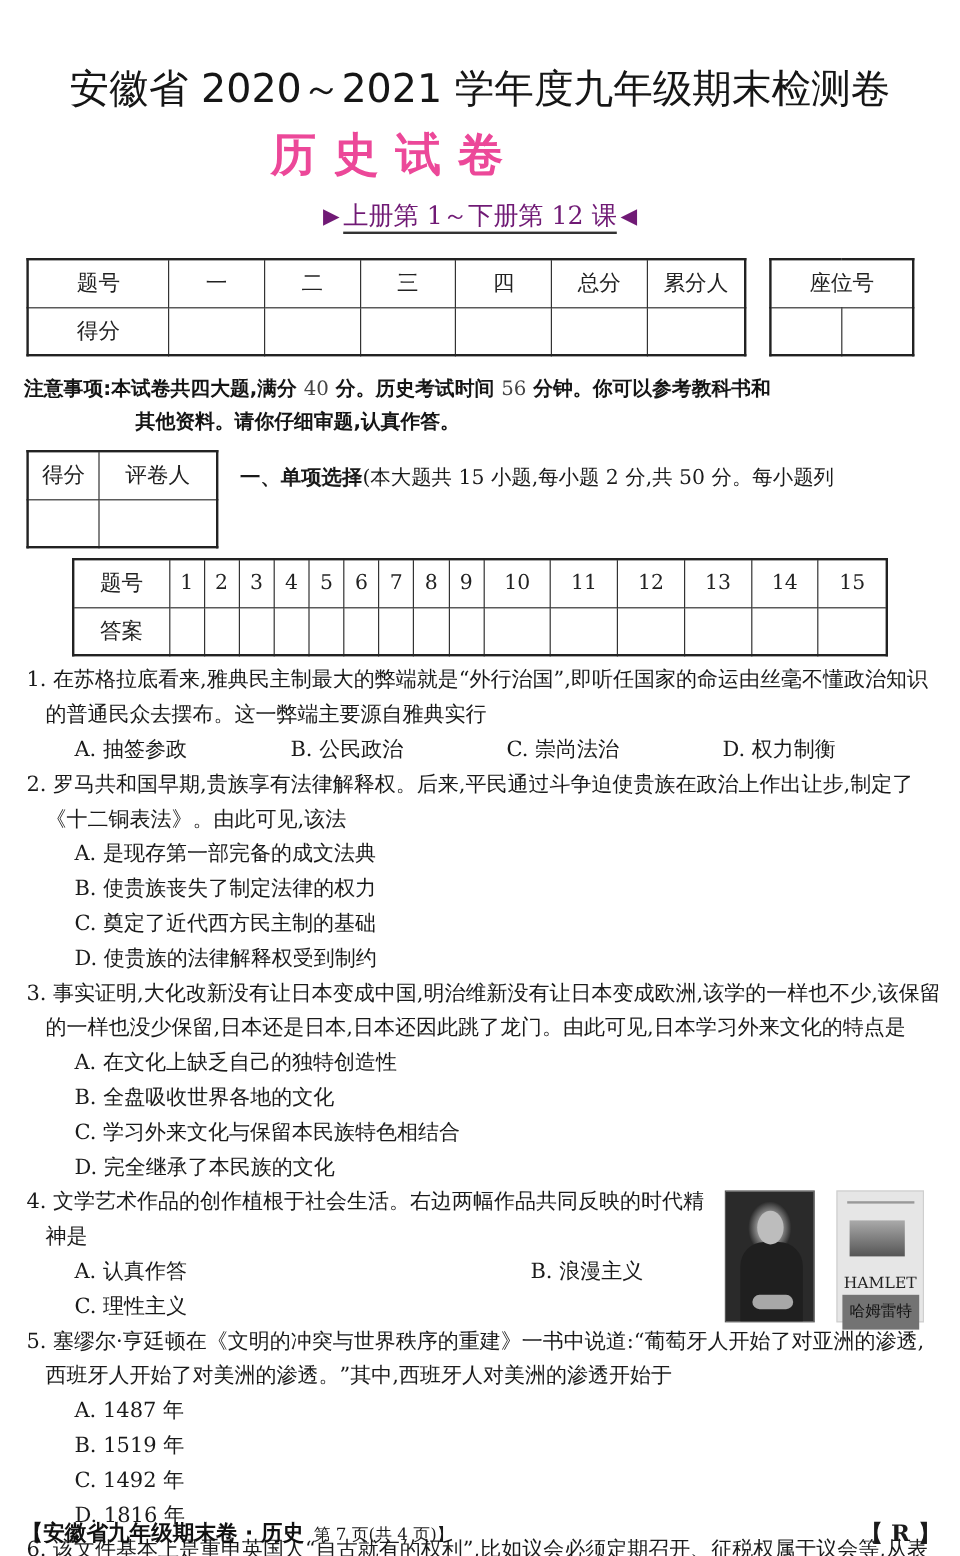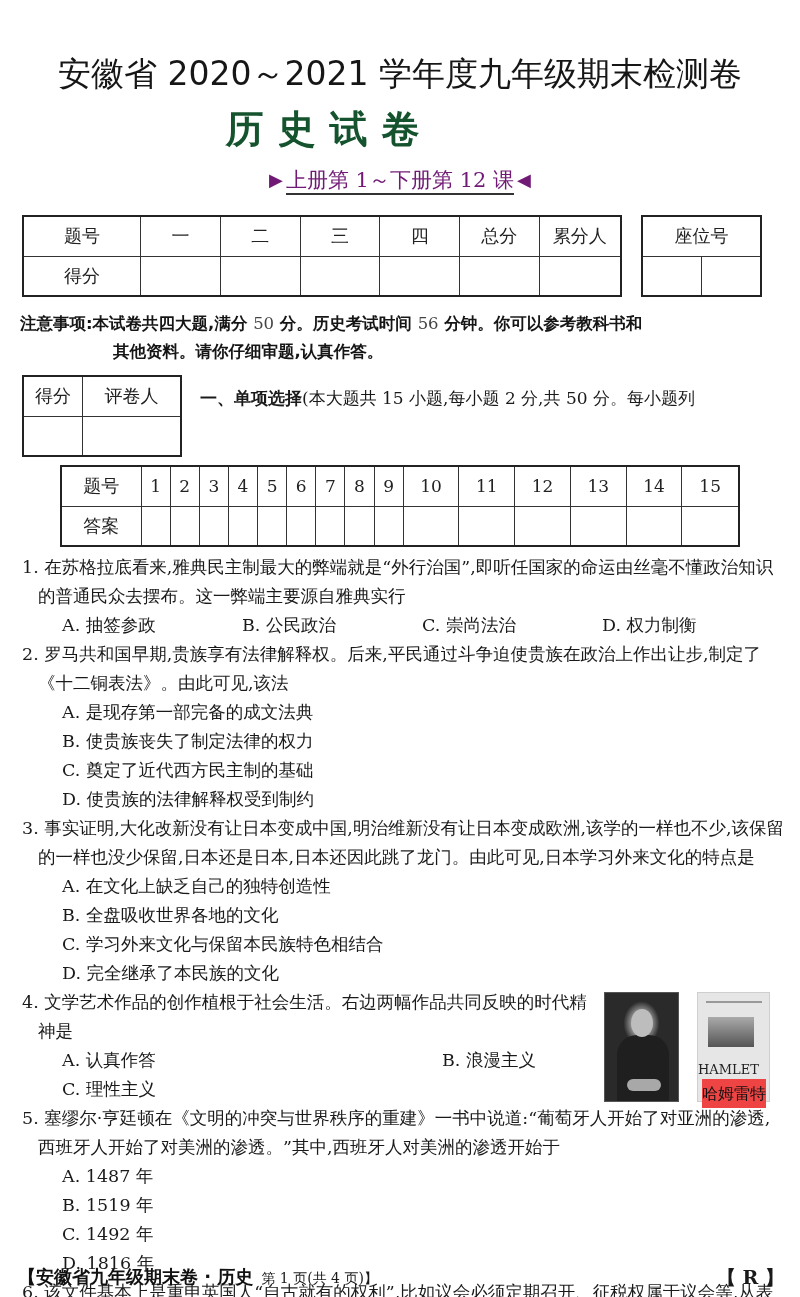--- a/index.html
+++ b/index.html
@@ -7,21 +7,21 @@
   body { position: relative; color: #1a1a1a; font-family: "DejaVu Serif", "Liberation Serif", serif; }
 
   .title {
     position: absolute; left: 0; top: 52px; width: 800px; text-align: center;
     font-family: "DejaVu Sans", "Liberation Sans", sans-serif;
     font-size: 33px; letter-spacing: 0px; color: #161616; font-weight: normal;
   }
   .subtitle {
     position: absolute; left: 0; top: 104px; width: 659px; text-align: center;
     font-family: "DejaVu Serif", "Liberation Serif", serif;
-    font-size: 38px; font-weight: bold; letter-spacing: 14px; color: #14532d;
+    font-size: 38px; font-weight: bold; letter-spacing: 14px; color: #ec4899;
   }
   .scope {
     position: absolute; left: 0; top: 166px; width: 800px; text-align: center;
     font-size: 21px; color: #701a75;
   }
   .scope .tri { font-size: 18px; display: inline-block; transform: translateY(-1px); }
   .scope .scope-text { border-bottom: 2px solid #333; padding-bottom: 1px; margin: 0 3px; }
 
   table.grid { position: absolute; border-collapse: collapse; border: 2px solid #222; }
   table.grid td {
@@ -63,26 +63,26 @@
     background: radial-gradient(ellipse 18px 22px at 50% 28%, #c9c9c9 0%, #8a8a8a 60%, #2a2a2a 100%),
                 linear-gradient(#6b6b6b, #2a2a2a);
     border: 1px solid #555;
     overflow: hidden;
   }
   .mona .face { position: absolute; left: 26px; top: 16px; width: 22px; height: 28px; border-radius: 50%; background: #bdbdbd; }
   .mona .body { position: absolute; left: 12px; top: 42px; width: 52px; height: 70px; border-radius: 20px 20px 0 0; background: #1f1f1f; }
   .mona .hands { position: absolute; left: 22px; top: 86px; width: 34px; height: 12px; border-radius: 6px; background: #a8a8a8; }
   .hamlet {
     left: 675px; width: 73px; background: #e6e6e6; border: 1px solid #cfcfcf;
-    font-family: "DejaVu Serif", "Liberation Serif", serif; 
+    font-family: "DejaVu Serif", "Liberation Serif", serif; text-align: center;
   }
   .hamlet .banner { position: absolute; left: 8px; top: 8px; width: 56px; height: 2px; background: #999; }
   .hamlet .scene { position: absolute; left: 10px; top: 24px; width: 46px; height: 30px; background: linear-gradient(#aaa, #555); }
   .hamlet .en { position: absolute; left: 0; top: 62px; width: 100%; font-size: 13px; color: #222; }
-  .hamlet .cn { position: absolute; left: 4px; top: 86px; width: 64px; font-size: 16px; background: #ef4444; color: #111;
+  .hamlet .cn { position: absolute; left: 4px; top: 86px; width: 64px; font-size: 13px; background: #737373; color: #111;
     font-family: "DejaVu Sans", "Liberation Sans", sans-serif; }
 
   .footer {
     position: absolute; left: 18px; top: 1265px; width: 770px; height: 26px;
     font-family: "DejaVu Sans", "Liberation Sans", sans-serif;
   }
   .footer .left { font-size: 18px; font-weight: bold; color: #111; }
   .footer .page { font-family: "DejaVu Serif", "Liberation Serif", serif; font-size: 14px; font-weight: normal; margin-left: 8px; }
   .footer .right { position: absolute; right: 4px; top: 0; font-size: 19px; font-weight: bold; font-family: "DejaVu Serif", "Liberation Serif", serif; }
 </style>
@@ -124,21 +124,21 @@
     <td colspan="2">座位号</td>
   </tr>
   <tr style="height:40px;">
     <td style="width:60px;"></td>
     <td style="width:61px;"></td>
   </tr>
 </tbody>
   </table>
 
 <div class="notice">
-  <span>注意事项:</span><span>本试卷共四大题,满分 </span><span class="num">50</span><span> 分。历史考试时间 </span><span class="num">56</span><span> 分钟。你可以参考教科书和</span>
+  <span>注意事项:</span><span>本试卷共四大题,满分 </span><span class="num">40</span><span> 分。历史考试时间 </span><span class="num">56</span><span> 分钟。你可以参考教科书和</span>
   <span class="line2">其他资料。请你仔细审题,认真作答。</span>
 </div>
 
 <table class="grid" style="left:22px; top:375px; width:160px; height:80px;">
   <tbody>
       <tr style="height:40px;">
     <td style="width:60px;">得分</td>
     <td style="width:100px;">评卷人</td>
   </tr>
   <tr style="height:40px;">
@@ -256,15 +256,15 @@
   </div>
 
   <div class="q">
     <span class="stem">6. 该文件基本上是重申英国人“自古就有的权利”,比如议会必须定期召开、征税权属于议会等,从表面上看似乎没什么新意,但事实上却是政体制度上的一次革命。该文件是</span>
 
   </div>
 
 </div>
 
 <div class="footer">
-  <span class="left">【安徽省九年级期末卷 · 历史</span><span class="page">第 1 页(共 4 页)】</span>
+  <span class="left">【安徽省九年级期末卷 · 历史</span><span class="page">第 7 页(共 4 页)】</span>
   <span class="right">【 R 】</span>
 </div>
 
 </body></html>

